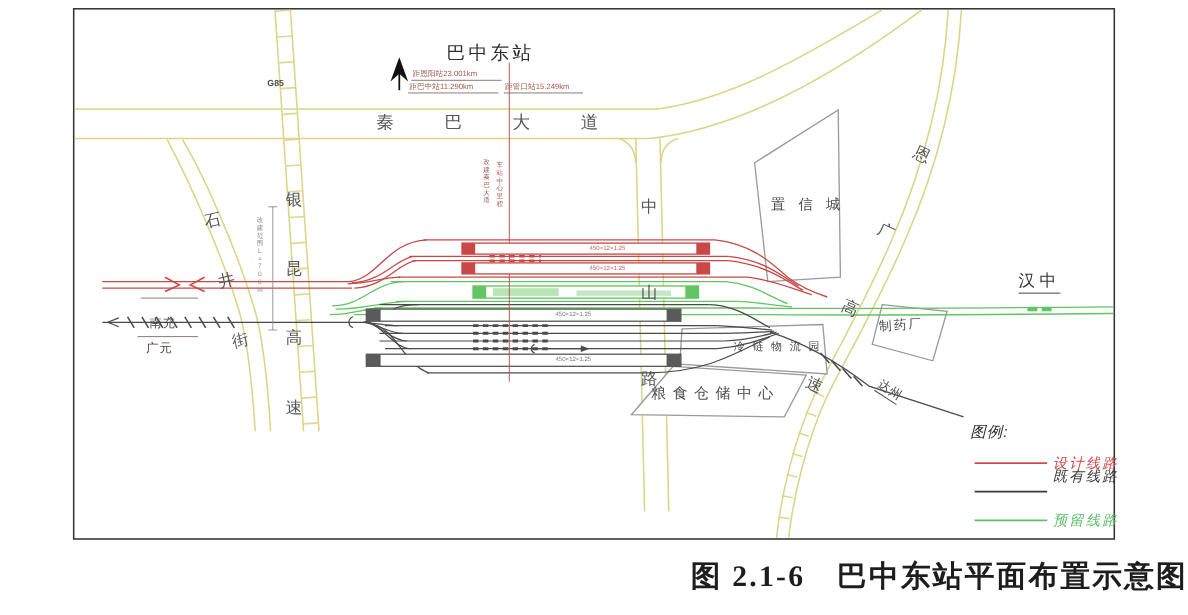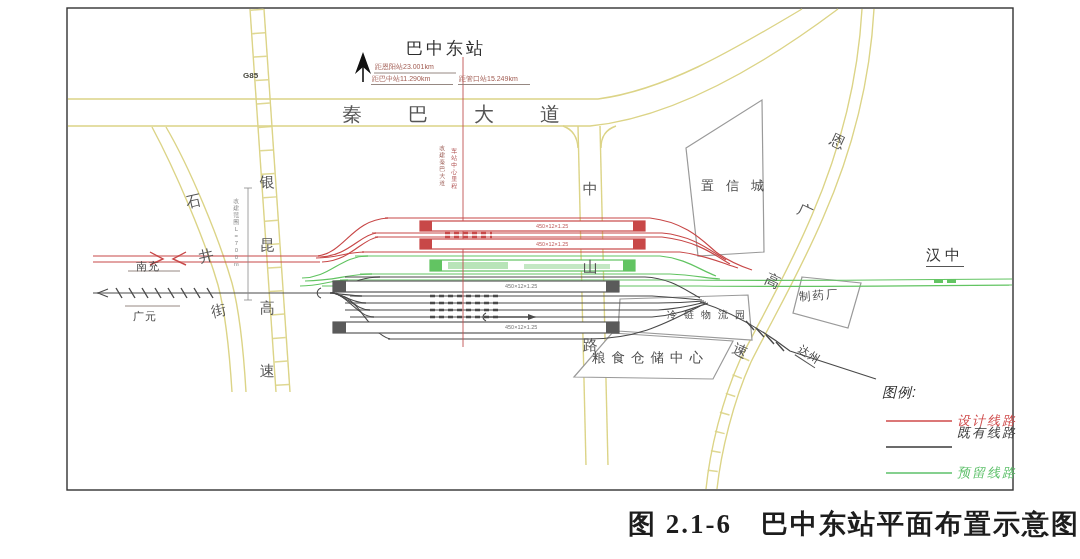--- a/index.html
+++ b/index.html
@@ -178,34 +178,34 @@
     <line x1="886" y1="447" x2="952" y2="447" stroke="#3a3a3a"></line>
     <line x1="886" y1="473" x2="952" y2="473" stroke="#5dc06a"></line>
   </g>
 </svg>
 
 <div class="lbl" style="left:406px;top:37px;font-size:17px;letter-spacing:3px;color:#2d2d2d;font-family:'Liberation Serif',serif;">巴中东站</div>
 <div class="lbl tiny" style="left:375px;top:62px;">距恩阳站23.001km</div>
 <div class="lbl tiny" style="left:372px;top:74px;">距巴中站11.290km</div>
 <div class="lbl tiny" style="left:459px;top:74px;">距管口站15.249km</div>
 
-<div class="lbl" style="left:342px;top:101px;font-size:20px;letter-spacing:46px;color:#555;">秦巴大道</div>
+<div class="lbl" style="left:342px;top:101px;font-size:16px;letter-spacing:46px;color:#555;">秦巴大道</div>
 <div class="lbl" style="left:243px;top:71px;font-size:8px;font-weight:bold;color:#4a4a40;">G85</div>
 <div class="lbl vtext" style="left:259px;top:150px;font-size:15px;line-height:63px;color:#555;">银昆高速</div>
 <div class="lbl vtext" style="left:179px;top:174px;font-size:15px;line-height:56px;color:#555;transform:rotate(-13deg);transform-origin:top center;">石井街</div>
 <div class="lbl vtext" style="left:582px;top:150px;font-size:15px;line-height:78px;color:#555;">中山路</div>
 <div class="lbl vtext" style="left:846px;top:106px;font-size:15px;line-height:77px;color:#555;transform:rotate(25deg);transform-origin:top center;">恩广高速</div>
 
 <div class="lbl" style="left:701px;top:177px;font-size:13px;letter-spacing:12px;">置信城</div>
 <div class="lbl" style="left:631px;top:308px;font-size:10px;letter-spacing:7px;margin-left:36px;">冷链物流园</div>
 <div class="lbl" style="left:592px;top:349px;font-size:13.5px;letter-spacing:6px;">粮食仓储中心</div>
 <div class="lbl" style="left:799px;top:288px;font-size:11.5px;letter-spacing:2px;transform:rotate(-4deg);">制药厂</div>
 
 <div class="lbl underl" style="left:926px;top:246px;font-size:15px;letter-spacing:4px;color:#333;">汉中</div>
-<div class="lbl" style="left:136px;top:259px;font-size:11px;letter-spacing:1px;color:#444;">南充</div>
+<div class="lbl" style="left:136px;top:286px;font-size:11px;letter-spacing:1px;color:#444;">南充</div>
 <div class="lbl" style="left:133px;top:309px;font-size:11px;letter-spacing:1px;color:#444;">广元</div>
 <div class="lbl" style="left:797px;top:347px;font-size:11px;letter-spacing:1px;color:#444;transform:rotate(33deg);border-bottom:1px solid #555;">达州</div>
 
 <div class="lbl vtext" style="left:439px;top:145px;font-size:6px;line-height:7px;color:#9a5a52;">改建秦巴大道</div>
 <div class="lbl vtext" style="left:451px;top:148px;font-size:6px;line-height:7px;color:#b05050;">车站中心里程</div>
 <div class="lbl vtext" style="left:233px;top:198px;font-size:6px;line-height:7px;color:#8a8a8a;">改建范围L=700m</div>
 
 <div class="lbl" style="left:536px;top:223px;font-size:5.5px;color:#c06060;">450×12×1.25</div>
 <div class="lbl" style="left:536px;top:241px;font-size:5.5px;color:#c06060;">450×12×1.25</div>
 <div class="lbl" style="left:505px;top:283px;font-size:5.5px;color:#777;">450×12×1.25</div>

